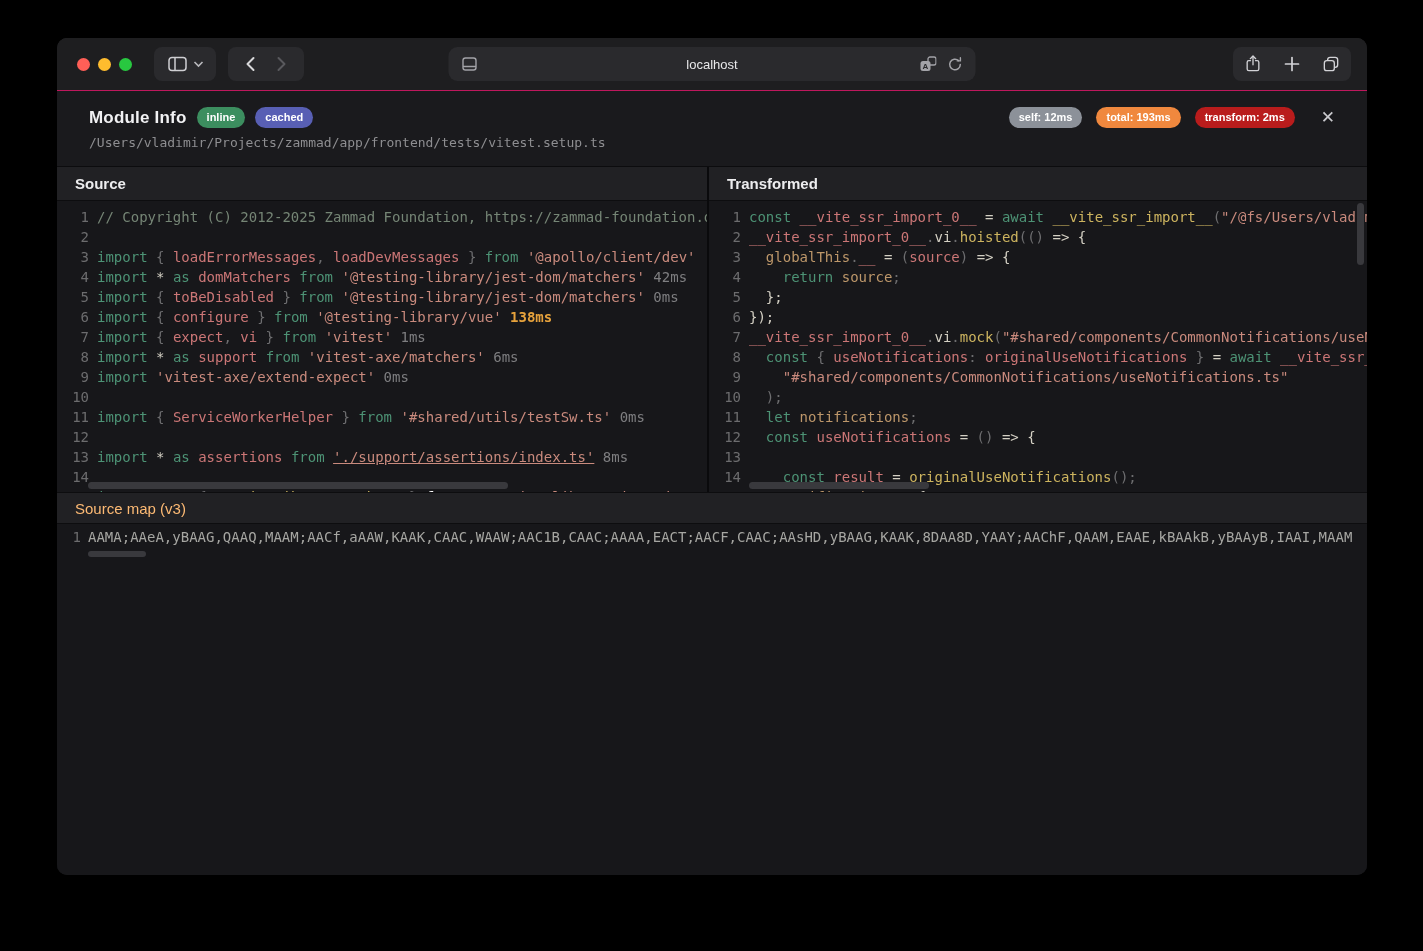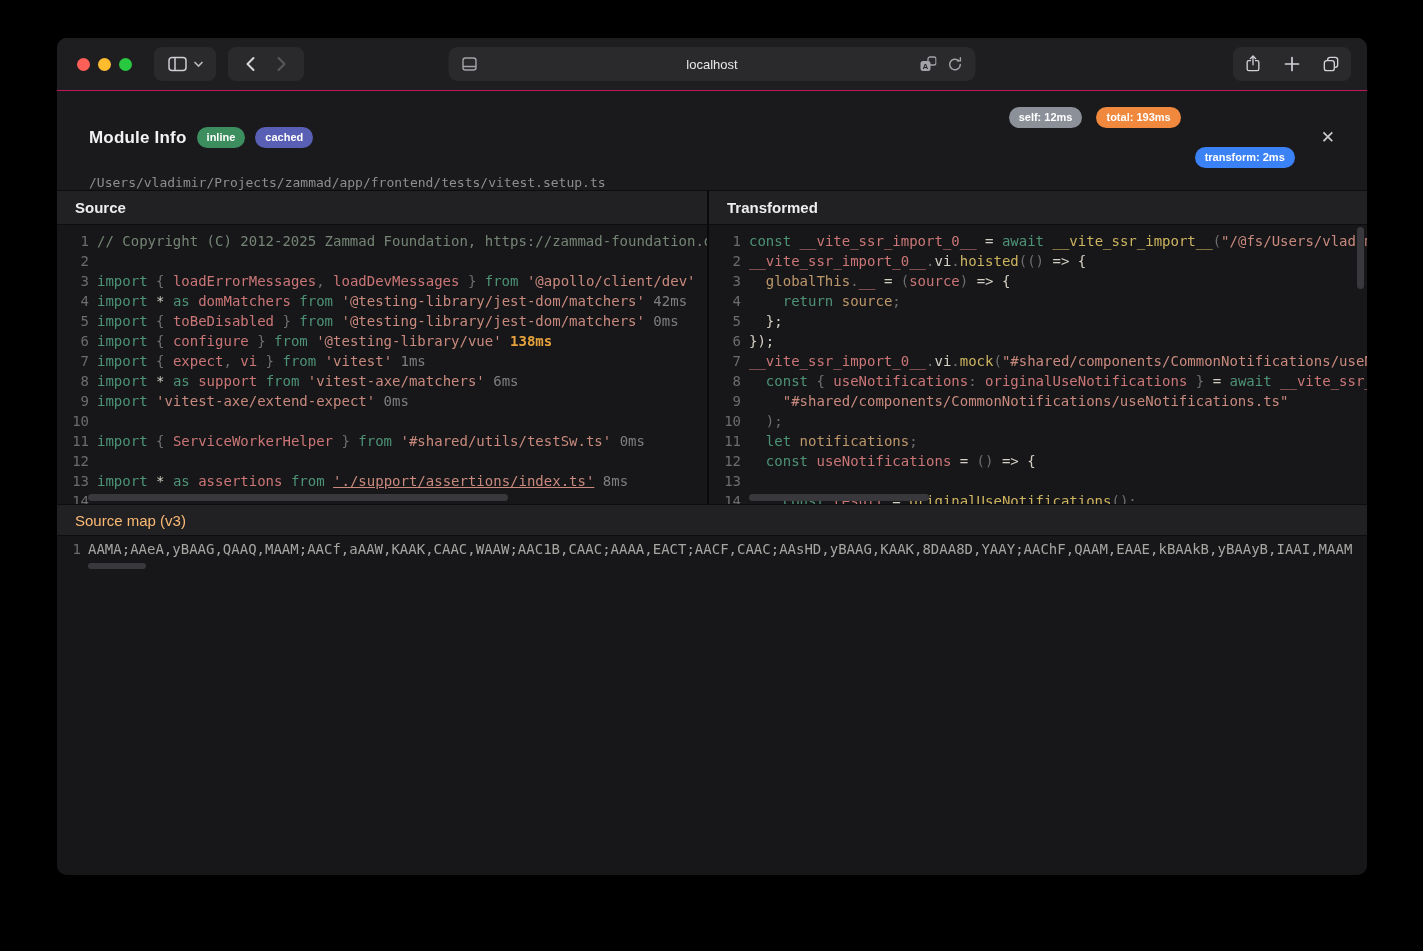--- a/index.html
+++ b/index.html
@@ -166,21 +166,21 @@
   </div>
 
   <div class="page-header">
     <div class="ph-row">
       <span class="ph-title">Module Info</span>
       <span class="pill badge" style="background: rgb(60, 142, 95);">inline</span>
       <span class="pill badge" style="background: rgb(88, 95, 180);">cached</span>
       <span class="stats">
         <span class="pill" style="background: rgb(140, 145, 153);">self: 12ms</span>
         <span class="pill" style="background: rgb(240, 136, 62);">total: 193ms</span>
-        <span class="pill" style="background: #3b82f6; margin-top: 40px;">transform: 2ms</span>
+        <span class="pill" style="background: #b91c1c;">transform: 2ms</span>
       </span>
       <span class="close-x">✕</span>
     </div>
     <div class="ph-path">/Users/vladimir/Projects/zammad/app/frontend/tests/vitest.setup.ts</div>
   </div>
 
   <div class="main">
     <div class="panel panel-left">
       <div class="panel-header">Source</div>
       <div class="code">

